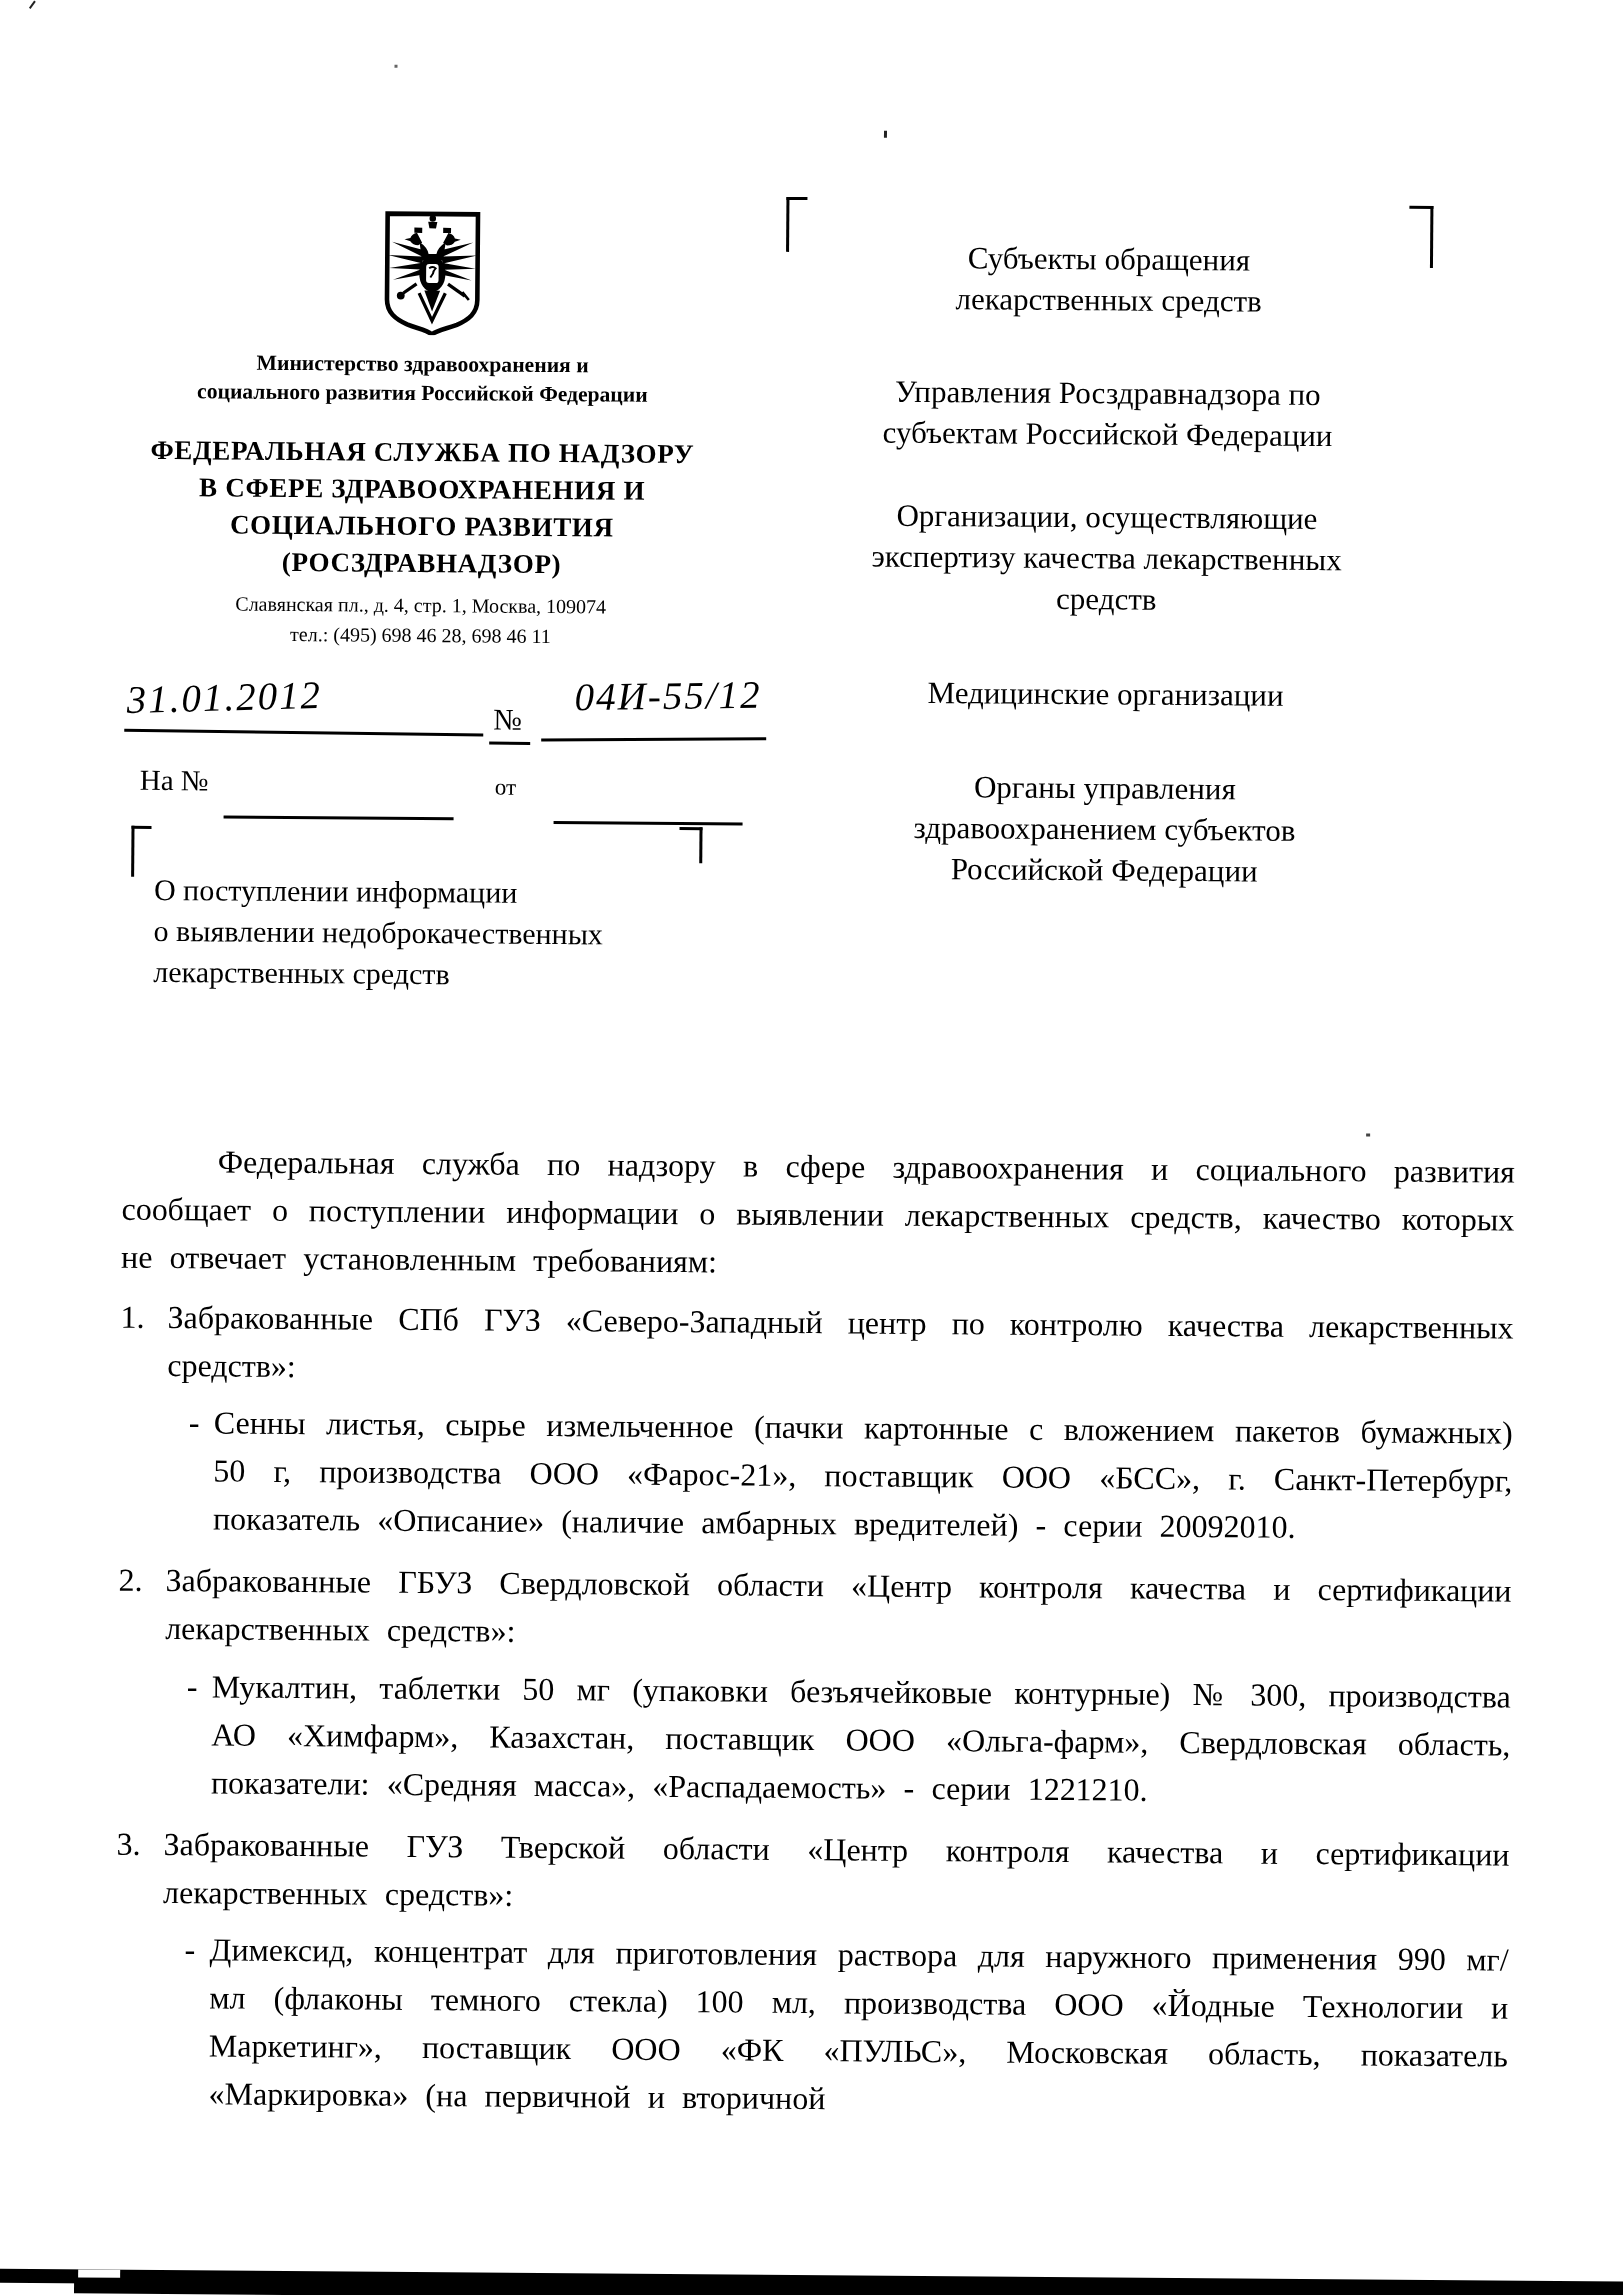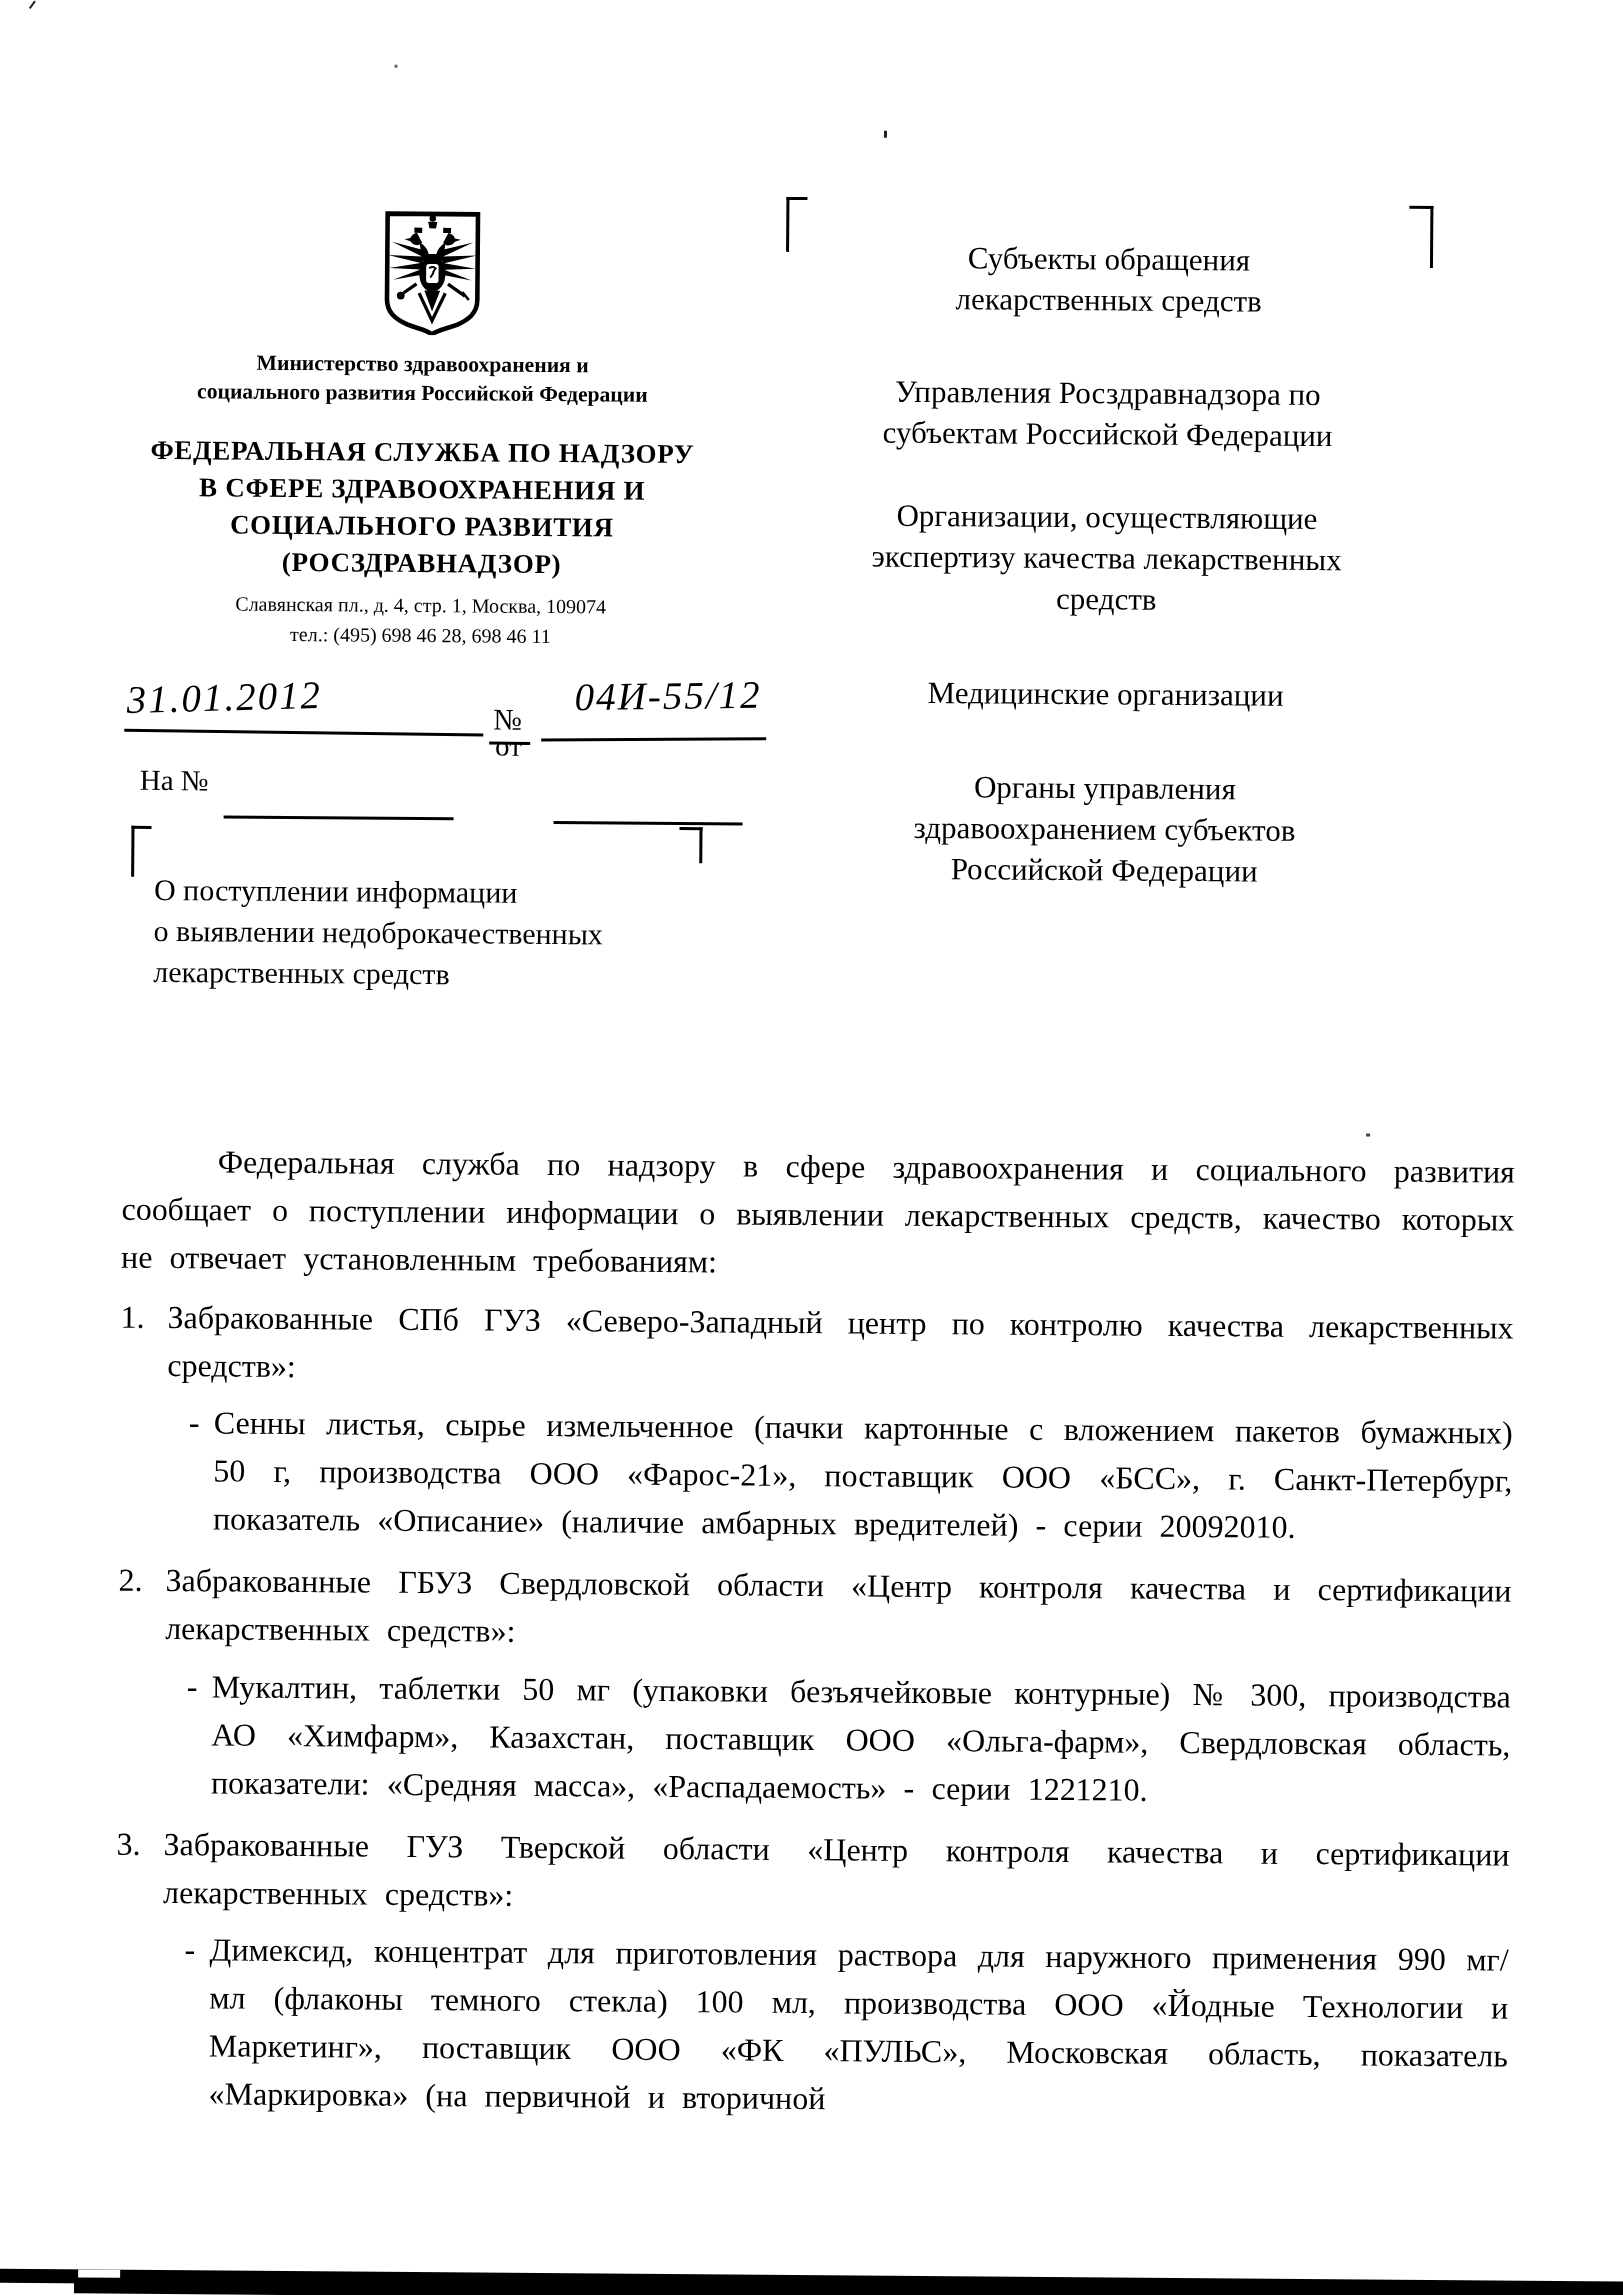--- a/index.html
+++ b/index.html
@@ -16,21 +16,21 @@
            font-weight:bold;font-size:27px;line-height:37px;letter-spacing:0.7px;}
   .addr{position:absolute;left:134px;top:587px;width:583px;text-align:center;
         font-size:20px;line-height:30px;}
 
   
   .hw{position:absolute;font-style:italic;letter-spacing:2px;white-space:nowrap;}
   .hw-date{left:132px;top:673px;font-size:39px;transform:rotate(-2deg);}
   .hw-num{left:580px;top:668px;font-size:39px;transform:rotate(-1.2deg);}
   .numsign{position:absolute;left:499px;top:699px;font-size:30px;}
   .na-label{position:absolute;left:146px;top:763px;font-size:29px;}
-  .ot-label{position:absolute;left:501px;top:726px;font-size:29px;}
+  .ot-label{position:absolute;left:501px;top:771px;font-size:23px;}
   .rule{position:absolute;background:#000;height:3.3px;}
   .r1{left:130px;top:729px;width:359px;transform:rotate(0.3deg);}
   .rns{left:495px;top:738px;width:41px;height:2.6px;}
   .r2{left:547px;top:733px;width:225px;transform:rotate(-0.8deg);}
   .r3{left:230px;top:814px;width:230px;}
   .r4{left:560px;top:817px;width:189px;}
 
   
   .corner{position:absolute;}
   .c-tl{border-top:3.9px solid #000;border-left:3.3px solid #000;}

